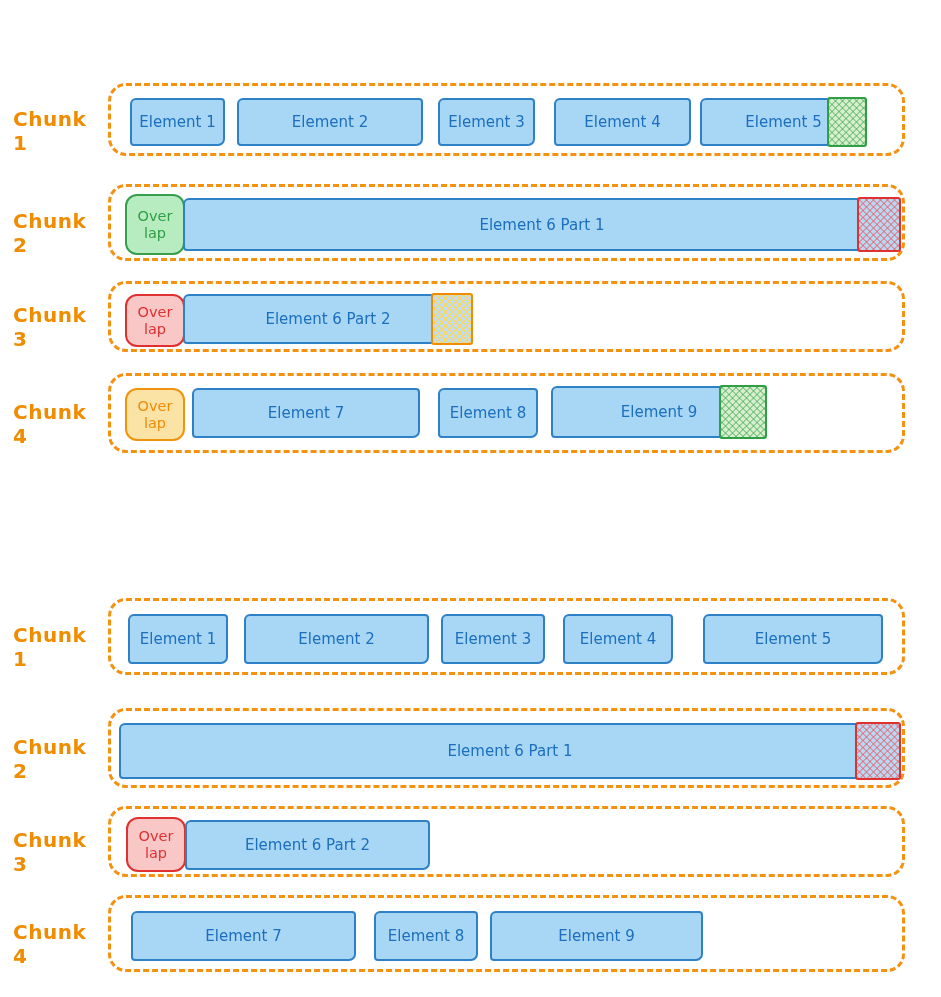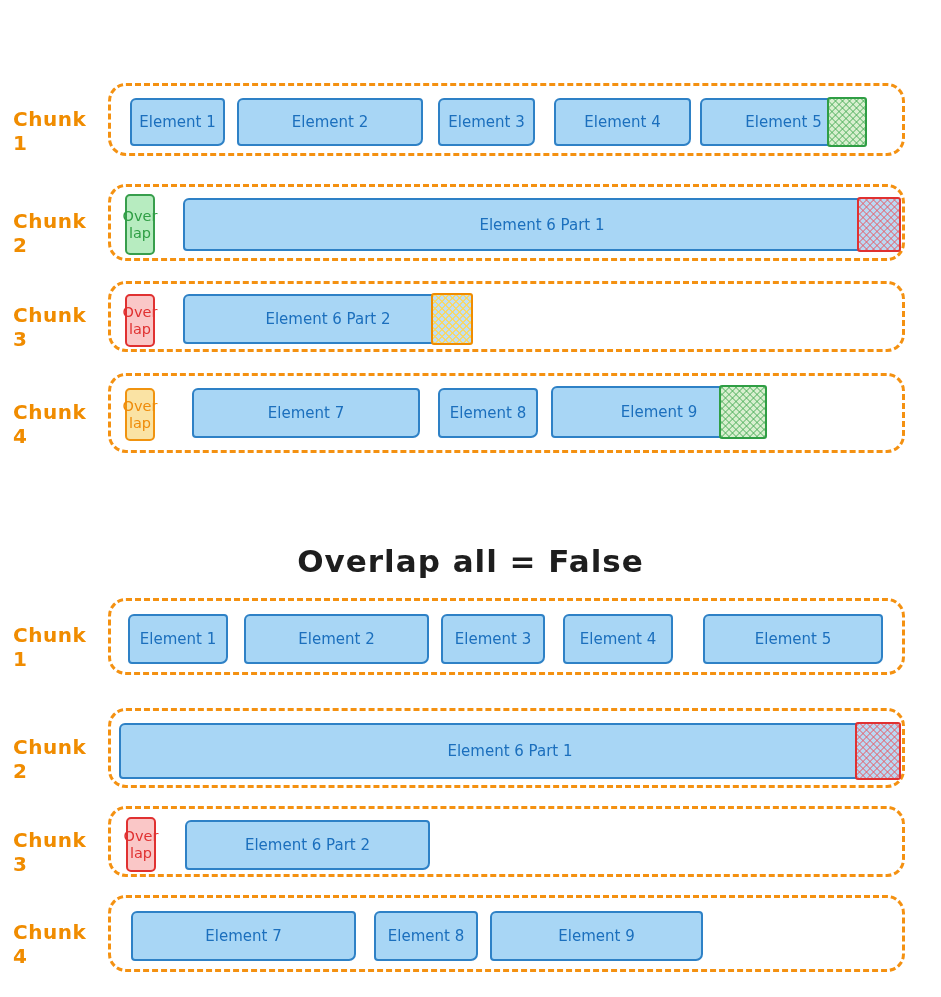--- a/index.html
+++ b/index.html
@@ -39,21 +39,21 @@
       repeating-linear-gradient(45deg,  rgba(230,90,100,.5) 0 1.5px, transparent 1.5px 5px),
       repeating-linear-gradient(135deg, rgba(230,90,100,.5) 0 1.5px, transparent 1.5px 5px);
   }
   .h-orange {
     border:2.5px solid #f08c00; background-color:#bfdef6;
     background-image:
       repeating-linear-gradient(45deg,  rgba(252,215,90,.85) 0 1.5px, transparent 1.5px 5px),
       repeating-linear-gradient(135deg, rgba(252,215,90,.85) 0 1.5px, transparent 1.5px 5px);
   }
   .lead {
-    position:absolute; width:30px; box-sizing:border-box; border-radius:5px;
+    position:absolute; width:60px; box-sizing:border-box; border-radius:12px;
     display:flex; align-items:center; justify-content:center; text-align:center;
     font-size:14.5px; line-height:1.15; font-weight:500;
   }
   .lead-green  { background:#b7ecc0; border:2px solid #379e4c; color:#2f9e44; }
   .lead-red    { background:#fac7c7; border:2px solid #e03131; color:#e03131; }
   .lead-orange { background:#fae3a4; border:2px solid #f0930f; color:#ef8b09; }
 </style>
 </head>
 <body>
 
@@ -94,21 +94,20 @@
   <div class="dash" style="top:373px; height:80px;">
     <div class="lead lead-orange" style="left:14px; top:12px; height:53px;">Over lap</div>
     <div class="el" style="left:81px;  top:12px; width:228px; height:50px;">Element 7</div>
     <div class="el" style="left:327px; top:12px; width:100px; height:50px;">Element 8</div>
     <div class="el" style="left:440px; top:10px; width:216px; height:52px;">
       <span>Element 9</span>
       <div class="endhatch h-green" style="width:48px;"></div>
     </div>
   </div>
 
-  <div class="title" style="top:543px;">Overlap all = False</div>
 
   <div class="chunk-label" style="top:623px;">Chunk 1</div>
   <div class="dash" style="top:598px; height:77px;">
     <div class="el" style="left:17px;  top:13px; width:100px; height:50px;">Element 1</div>
     <div class="el" style="left:133px; top:13px; width:185px; height:50px;">Element 2</div>
     <div class="el" style="left:330px; top:13px; width:104px; height:50px;">Element 3</div>
     <div class="el" style="left:452px; top:13px; width:110px; height:50px;">Element 4</div>
     <div class="el" style="left:592px; top:13px; width:180px; height:50px;">Element 5</div>
   </div>
 

